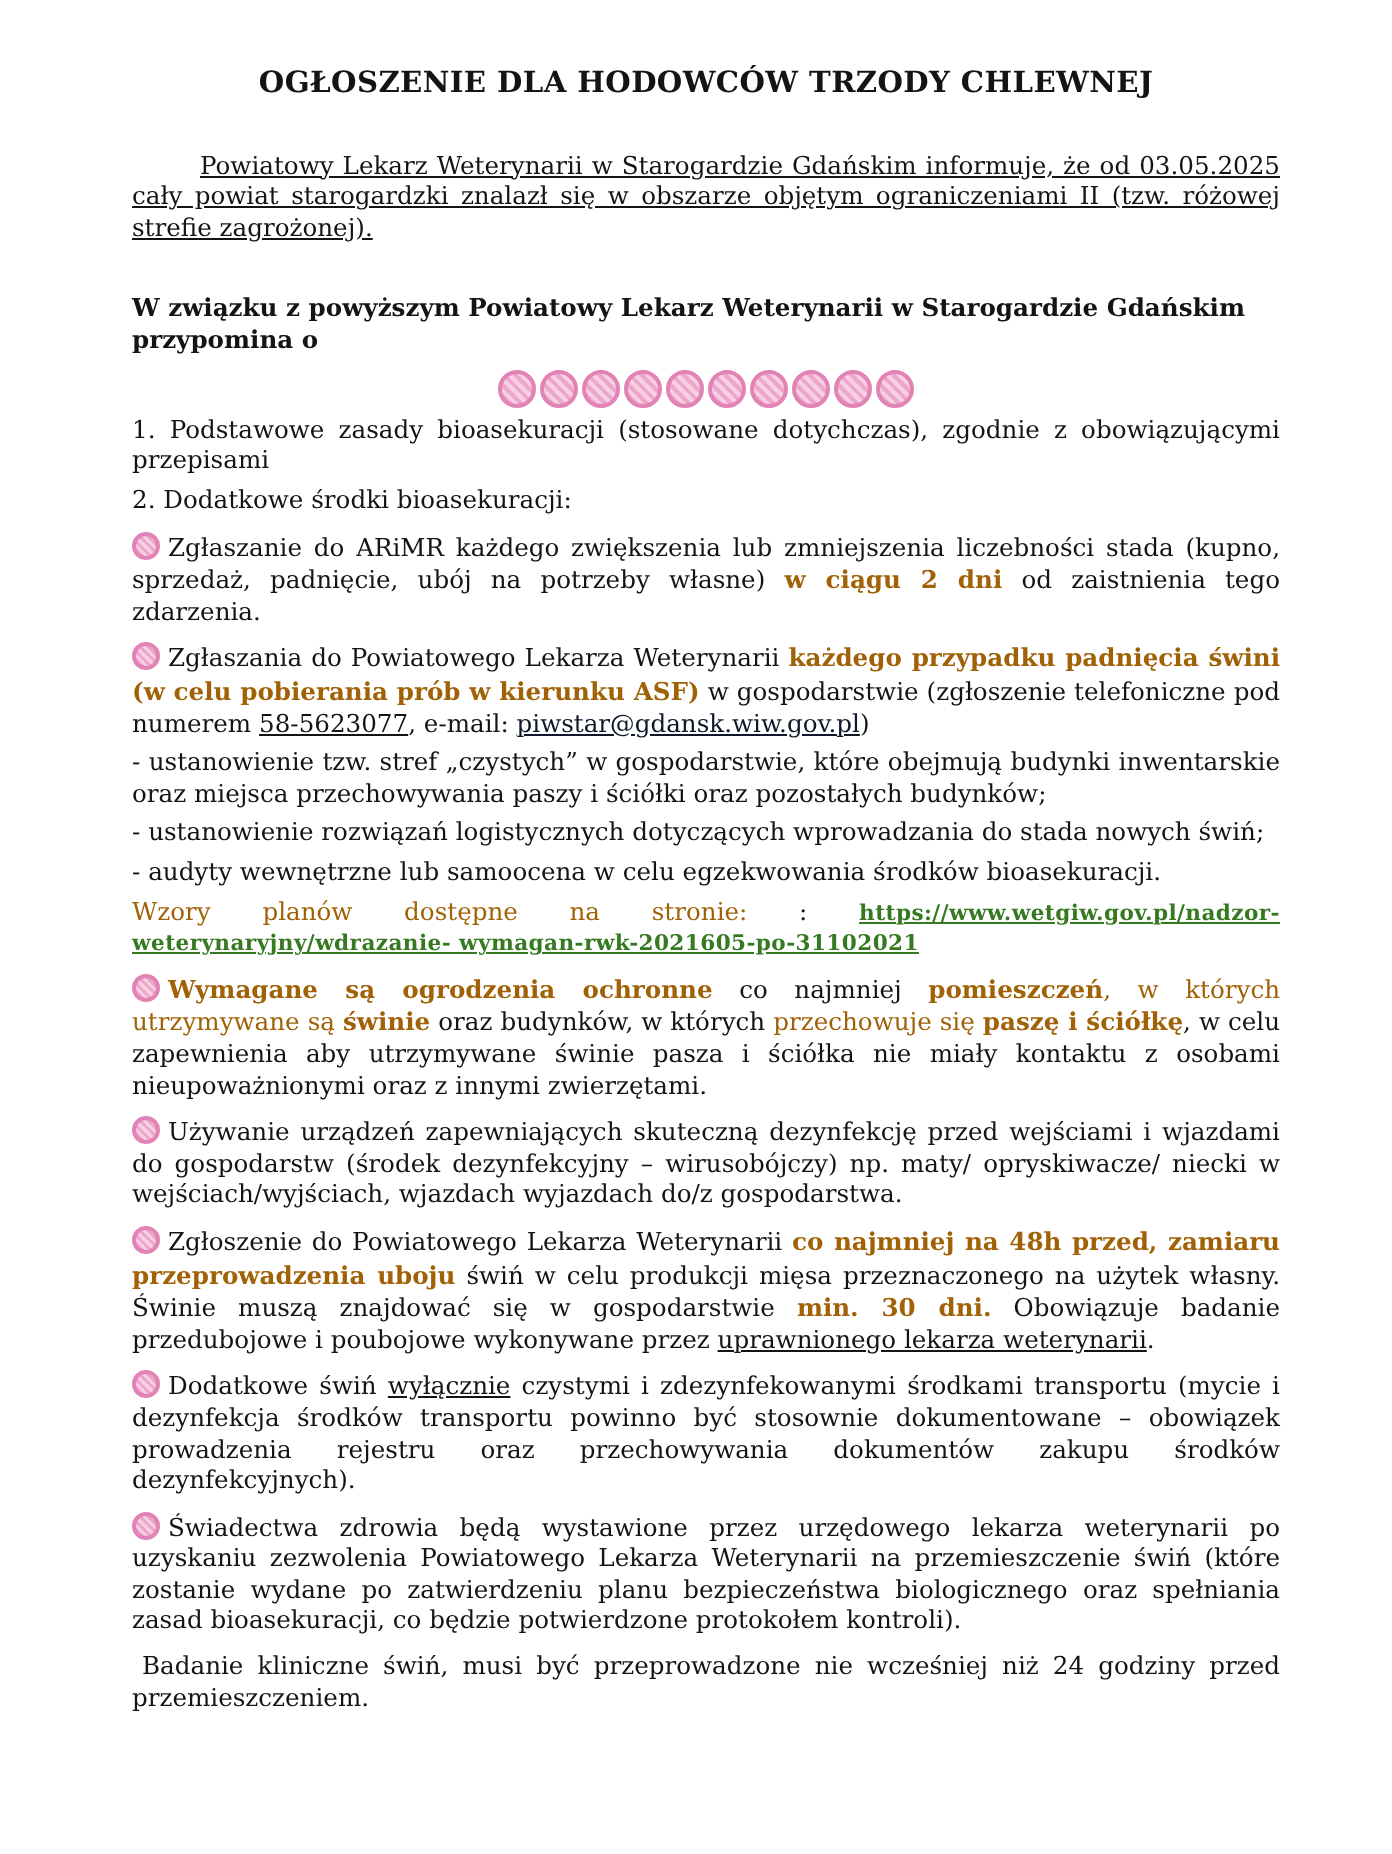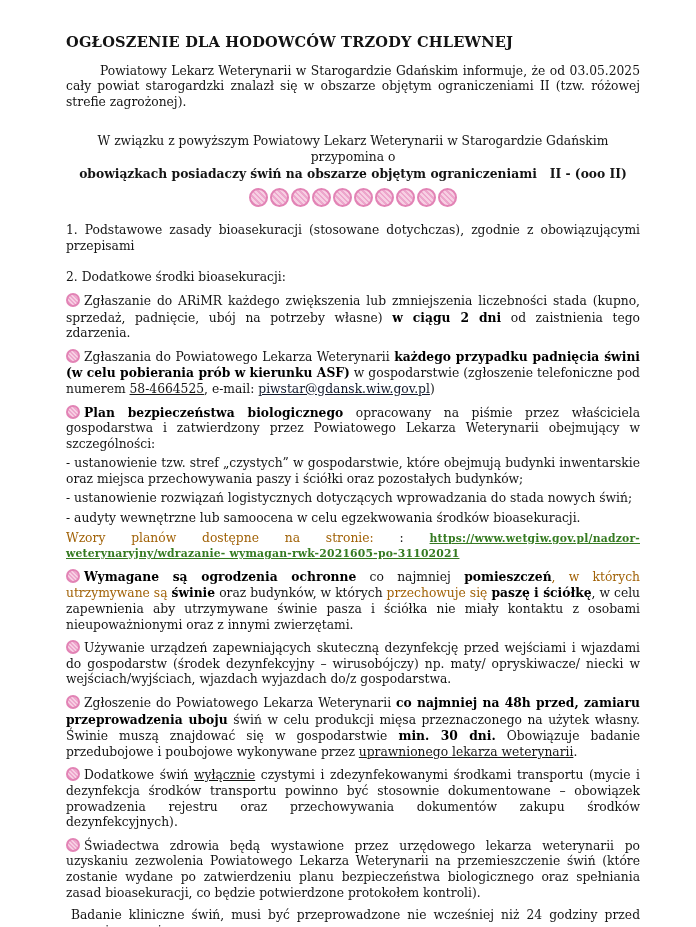--- a/index.html
+++ b/index.html
@@ -3,71 +3,67 @@
 <meta charset="utf-8">
 <style>
   html,body{margin:0;padding:0;background:#fff;}
   .page{
     position:relative;width:696px;height:927px;background:#ffffff;overflow:hidden;
     font-family:"DejaVu Serif","Liberation Serif",serif;color:#141414;
     font-size:12.3px;line-height:15.6px;box-sizing:border-box;
     padding:34px 56px 0 66px;
   }
   p{margin:0;text-align:justify;}
-  .title{font-weight:bold;font-size:14.6px;margin:0;letter-spacing:.2px;}
-  .intro{margin-top:14px;text-indent:34px;}
-  .reminder1{margin-top:24px;text-align:center;}
+  .title{font-weight:bold;font-size:14.6px;text-align:center;margin:0;letter-spacing:.2px;}
+  .intro{margin-top:26px;text-indent:34px;text-decoration:underline;}
+  .reminder1{margin-top:24px;text-align:left;font-weight:bold;}
   .reminder2{text-align:center;font-weight:bold;}
   .dots{text-align:center;margin-top:6px;line-height:20px;}
   .dot-big{display:inline-block;width:15px;height:15px;border-radius:50%;
     border:2px solid #e283b5;margin:0 1px;vertical-align:middle;
     background:repeating-linear-gradient(45deg,#f7cfe3 0 2px,#eda6cc 2px 4px);}
-  .numitem{margin-top:16px;}
+  .numitem{margin-top:4px;}
   .bullet{margin-top:7px;}
   .dash{margin-top:4px;}
   .dot{display:inline-block;width:10px;height:10px;border-radius:50%;
     border:2px solid #e283b5;margin-right:4px;vertical-align:-2px;
     background:repeating-linear-gradient(45deg,#f7cfe3 0 1.5px,#eda6cc 1.5px 3px);}
   .pink{color:#a16207;}
-  .pb{color:#000000;font-weight:bold;}
+  .pb{color:#a16207;font-weight:bold;}
   .u{text-decoration:underline;}
   .glink{color:#0f172a;text-decoration:underline;}
   .glinkb{color:#357a21;font-weight:bold;text-decoration:underline;font-size:10.8px;letter-spacing:.2px;}
   .badanie{margin-top:7px;text-indent:5px;}
 </style>
 </head>
 <body>
 
 <div class="page">
 
   <p class="title">OGŁOSZENIE DLA HODOWCÓW TRZODY CHLEWNEJ</p>
 
   <p class="intro">Powiatowy Lekarz Weterynarii w Starogardzie Gdańskim informuje, że od 03.05.2025 cały powiat starogardzki znalazł się w obszarze objętym ograniczeniami II (tzw. różowej strefie zagrożonej).</p>
 
   <p class="reminder1">W związku z powyższym Powiatowy Lekarz Weterynarii w Starogardzie Gdańskim przypomina o</p>
-  <p class="reminder2">obowiązkach posiadaczy świń na obszarze objętym ograniczeniami&nbsp;&nbsp;&nbsp;II - (ooo II)</p>
 
   <div class="dots">
     <span class="dot-big"></span><span class="dot-big"></span><span class="dot-big"></span><span class="dot-big"></span><span class="dot-big"></span><span class="dot-big"></span><span class="dot-big"></span><span class="dot-big"></span><span class="dot-big"></span><span class="dot-big"></span>
   </div>
 
   <p class="numitem">1. Podstawowe zasady bioasekuracji (stosowane dotychczas), zgodnie z obowiązującymi przepisami</p>
   <p class="numitem">2. Dodatkowe środki bioasekuracji:</p>
 
   <p class="bullet">
     <span class="dot"></span><span>Zgłaszanie do ARiMR każdego zwiększenia lub zmniejszenia liczebności stada (kupno, sprzedaż, padnięcie, ubój na potrzeby własne) </span><span class="pb">w ciągu 2 dni</span><span> od zaistnienia tego zdarzenia.</span>
   </p>
 
   <p class="bullet">
-    <span class="dot"></span><span>Zgłaszania do Powiatowego Lekarza Weterynarii </span><span class="pb">każdego przypadku padnięcia świni (w celu pobierania prób w kierunku ASF)</span><span> w gospodarstwie (zgłoszenie telefoniczne pod numerem </span><span class="u">58-4664525</span><span>, e-mail: </span><span class="glink">piwstar@gdansk.wiw.gov.pl</span><span>)</span>
+    <span class="dot"></span><span>Zgłaszania do Powiatowego Lekarza Weterynarii </span><span class="pb">każdego przypadku padnięcia świni (w celu pobierania prób w kierunku ASF)</span><span> w gospodarstwie (zgłoszenie telefoniczne pod numerem </span><span class="u">58-5623077</span><span>, e-mail: </span><span class="glink">piwstar@gdansk.wiw.gov.pl</span><span>)</span>
   </p>
 
-  <p class="bullet">
-    <span class="dot"></span><span class="pb">Plan bezpieczeństwa biologicznego</span><span> opracowany na piśmie przez właściciela gospodarstwa i zatwierdzony przez Powiatowego Lekarza Weterynarii obejmujący w szczególności:</span>
-  </p>
 
   <p class="dash">- ustanowienie tzw. stref „czystych” w gospodarstwie, które obejmują budynki inwentarskie oraz miejsca przechowywania paszy i ściółki oraz pozostałych budynków;</p>
   <p class="dash">- ustanowienie rozwiązań logistycznych dotyczących wprowadzania do stada nowych świń;</p>
   <p class="dash">- audyty wewnętrzne lub samoocena w celu egzekwowania środków bioasekuracji.</p>
 
   <p class="dash">
     <span class="pink">Wzory planów dostępne na stronie: </span><span>: </span><span class="glinkb">https://www.wetgiw.gov.pl/nadzor-weterynaryjny/wdrazanie- wymagan-rwk-2021605-po-31102021</span>
   </p>
 
   <p class="bullet">

